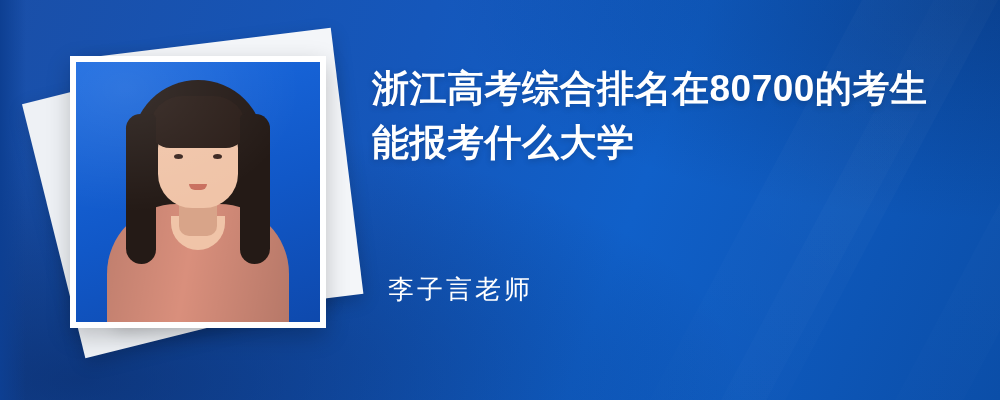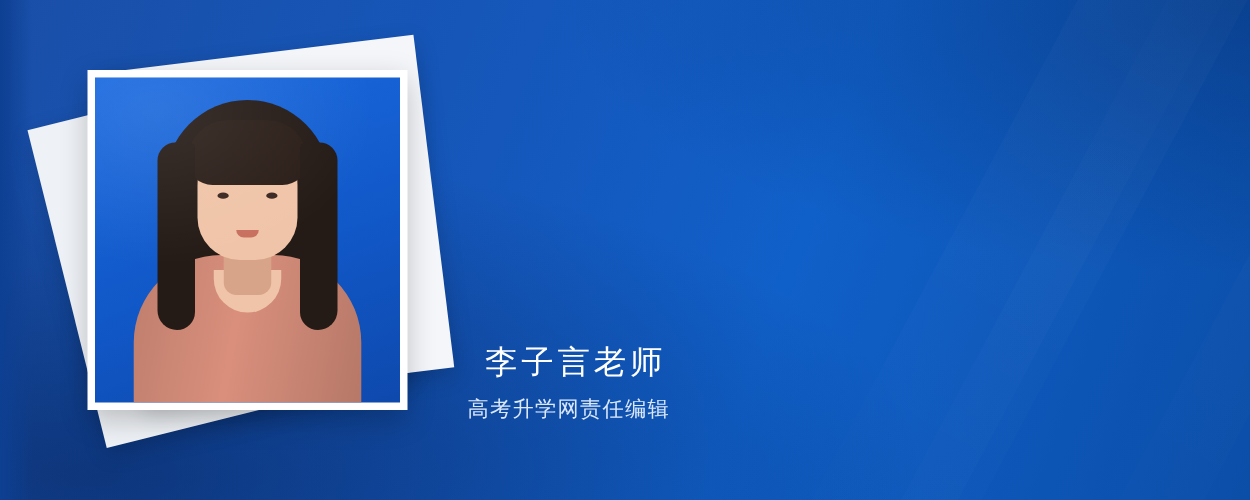--- a/index.html
+++ b/index.html
@@ -237,16 +237,18 @@
         <div class="p-eye l"></div>
         <div class="p-eye r"></div>
         <div class="p-mouth"></div>
         <div class="p-hair-l"></div>
         <div class="p-hair-r"></div>
         <div class="p-shadow"></div>
       </div>
     </div>
   </div>
 
+  <div class="content">
+    <div class="headline">浙江高考综合排名在80700的考生能报考什么大学</div>
+  </div>
 
   <div class="author">李子言老师</div>
-  <div class="subtitle">高考升学网责任编辑</div>
 </div>
 
 </body></html>

